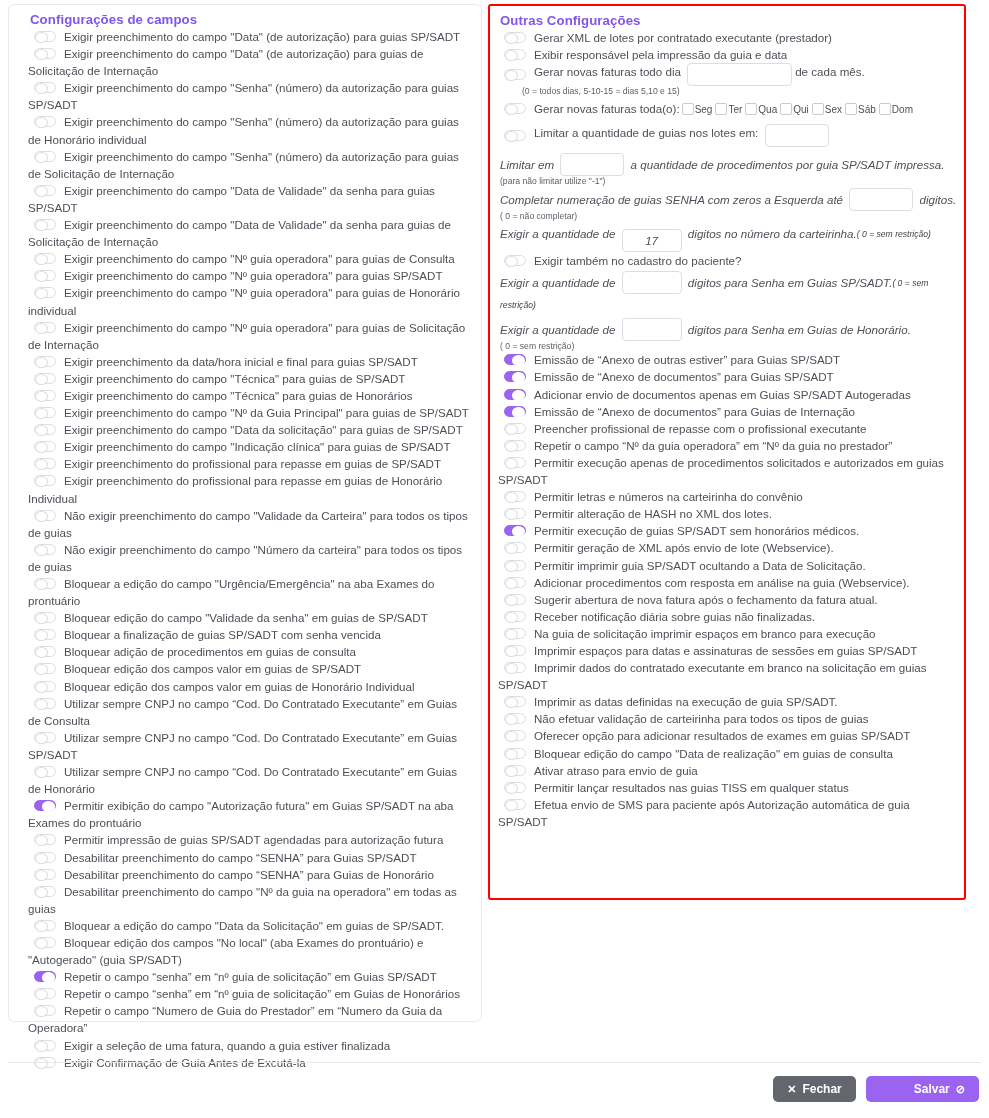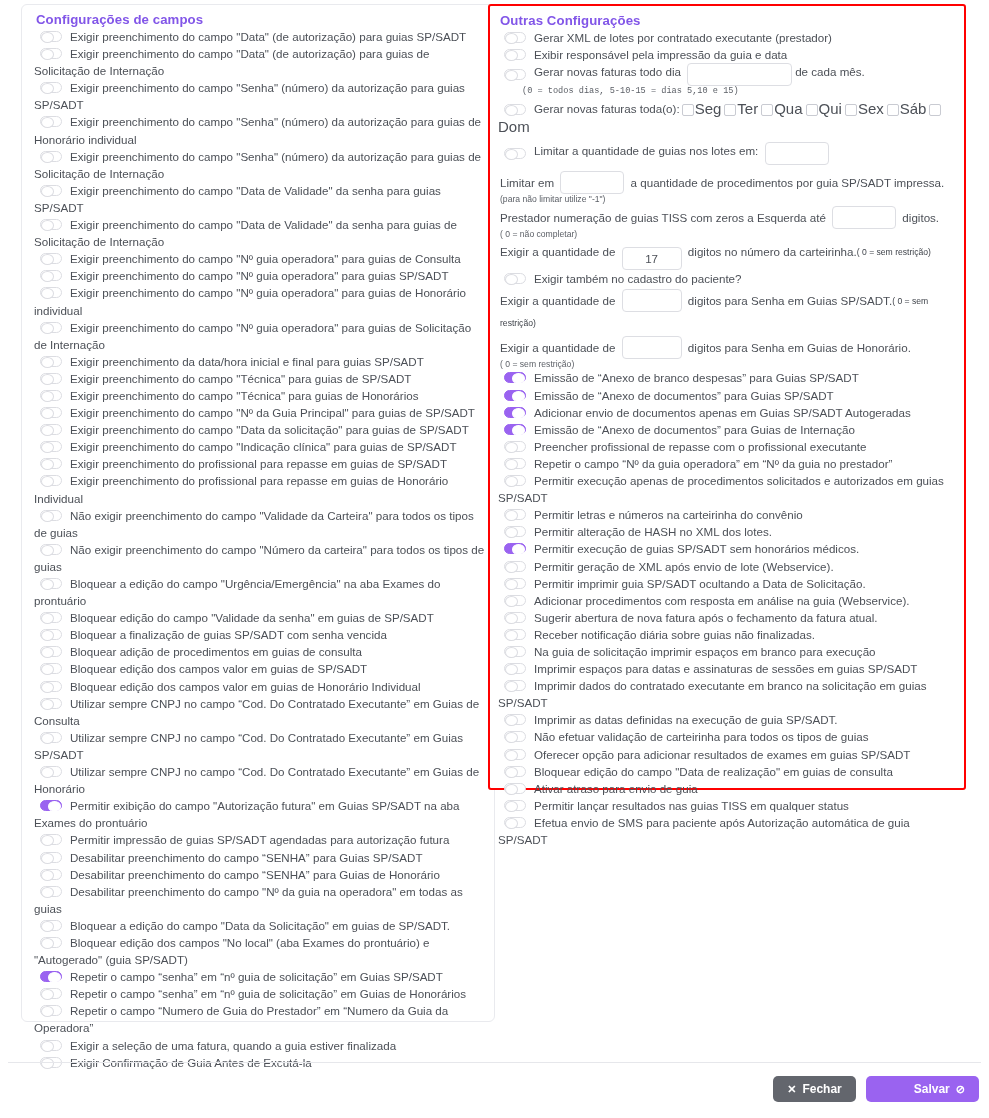--- a/index.html
+++ b/index.html
@@ -9,25 +9,24 @@
     background: #ffffff;
     font-family: "Liberation Sans", sans-serif;
     -webkit-font-smoothing: antialiased;
   }
   .page { position: relative; width: 989px; height: 1118px; overflow: hidden; background:#fff; }
 
   
   .col-left {
     position: absolute; left: 8px; top: 4px; width: 474px; height: 1018px;
     border: 1px solid #e9eaee; border-radius: 6px; background: #fff;
-    padding: 6px 8px 8px 12px;
-    margin-left: 13px;
+    padding: 6px 8px 8px 19px;
   }
   .col-right {
-    position: absolute; left: 488px; top: 4px; width: 478px; height: 786px;
+    position: absolute; left: 488px; top: 4px; width: 478px; height: 896px;
     border: 2px solid #ff0000; border-radius: 3px; background: #fff;
     padding: 6px 6px 6px 8px;
   }
 
   .section-title {
     color: #8256e8;
     font-size: 13.2px;
     font-weight: bold;
     letter-spacing: .1px;
     margin: 1px 0 1px 2px;
@@ -72,21 +71,21 @@
   
   .cbx {
     display: inline-block;
     width: 12px; height: 12px;
     border: 1px solid #c9cbd2;
     border-radius: 2px;
     background: #fff;
     vertical-align: -2px;
     margin: 0 1px 0 2px;
   }
-  .daylbl { font-size: 15px; color: #4c5057; margin-right: 1px; }
+  .daylbl { font-size: 10px; color: #4c5057; margin-right: 1px; }
 
   
   .inp {
     display: inline-block;
     border: 1px solid #dddee3;
     border-radius: 4px;
     background: #fff;
     height: 23px;
     vertical-align: -7px;
     font-size: 11.6px;
@@ -97,34 +96,35 @@
   }
   .inp.w-lg { width: 105px; }
   .inp.w-md { width: 64px; }
   .inp.w-sm { width: 60px; }
 
   .line {
     font-size: 11.6px;
     line-height: 22px;
     color: #4c5057;
     margin: 2px 0 0 2px;
+    font-style: italic;
   }
   .hint {
     font-size: 8.6px;
     color: #5b5f66;
     line-height: 10px;
     margin: 0 0 0 2px;
     display: block;
   }
   .hint-inline {
     font-size: 8.6px;
     color: #3f434a;
     vertical-align: 1px;
   }
-  .hint-indent { margin-left: 24px; font-family: Liberation Mono, monospace; }
+  .hint-indent { margin-left: 24px; }
 
   
   .divider {
     position: absolute; left: 8px; top: 1062px; width: 973px;
     height: 1px; background: #e6e7eb;
   }
   .footer {
     position: absolute; right: 10px; top: 1076px;
     display: flex; gap: 10px; align-items: center;
   }
@@ -219,21 +219,21 @@
     </div>
 
     <div class="line" style="margin-top:6px">
       <span>Limitar em</span>
       <span class="inp w-md"></span>
       <span>a quantidade de procedimentos por guia SP/SADT impressa.</span>
     </div>
     <span class="hint">(para não limitar utilize "-1")</span>
 
     <div class="line">
-      <span>Prestador numeração de guias TISS com zeros a Esquerda até</span>
+      <span>Completar numeração de guias SENHA com zeros a Esquerda até</span>
       <span class="inp w-md"></span>
       <span>digitos.</span>
     </div>
     <span class="hint">( 0 = não completar)</span>
 
     <div class="line">
       <span>Exigir a quantidade de</span>
       <span class="inp w-sm">17</span>
       <span>digitos no número da carteirinha.</span><span class="hint-inline">( 0 = sem restrição)</span>
     </div>
@@ -249,21 +249,21 @@
     </div>
 
     <div class="line">
       <span>Exigir a quantidade de</span>
       <span class="inp w-sm"></span>
       <span>digitos para Senha em Guias de Honorário.</span>
     </div>
     <span class="hint">( 0 = sem restrição)</span>
 
     <div id="right-items">
-        <div class="row"><span class="toggle on"></span><span class="lbl">Emissão de “Anexo de branco despesas” para Guias SP/SADT</span></div>
+        <div class="row"><span class="toggle on"></span><span class="lbl">Emissão de “Anexo de outras estiver” para Guias SP/SADT</span></div>
         <div class="row"><span class="toggle on"></span><span class="lbl">Emissão de “Anexo de documentos” para Guias SP/SADT</span></div>
         <div class="row"><span class="toggle on"></span><span class="lbl">Adicionar envio de documentos apenas em Guias SP/SADT Autogeradas</span></div>
         <div class="row"><span class="toggle on"></span><span class="lbl">Emissão de “Anexo de documentos” para Guias de Internação</span></div>
         <div class="row"><span class="toggle"></span><span class="lbl">Preencher profissional de repasse com o profissional executante</span></div>
         <div class="row"><span class="toggle"></span><span class="lbl">Repetir o campo “Nº da guia operadora” em “Nº da guia no prestador”</span></div>
         <div class="row"><span class="toggle"></span><span class="lbl">Permitir execução apenas de procedimentos solicitados e autorizados em guias SP/SADT</span></div>
         <div class="row"><span class="toggle"></span><span class="lbl">Permitir letras e números na carteirinha do convênio</span></div>
         <div class="row"><span class="toggle"></span><span class="lbl">Permitir alteração de HASH no XML dos lotes.</span></div>
         <div class="row"><span class="toggle on"></span><span class="lbl">Permitir execução de guias SP/SADT sem honorários médicos.</span></div>
         <div class="row"><span class="toggle"></span><span class="lbl">Permitir geração de XML após envio de lote (Webservice).</span></div>

